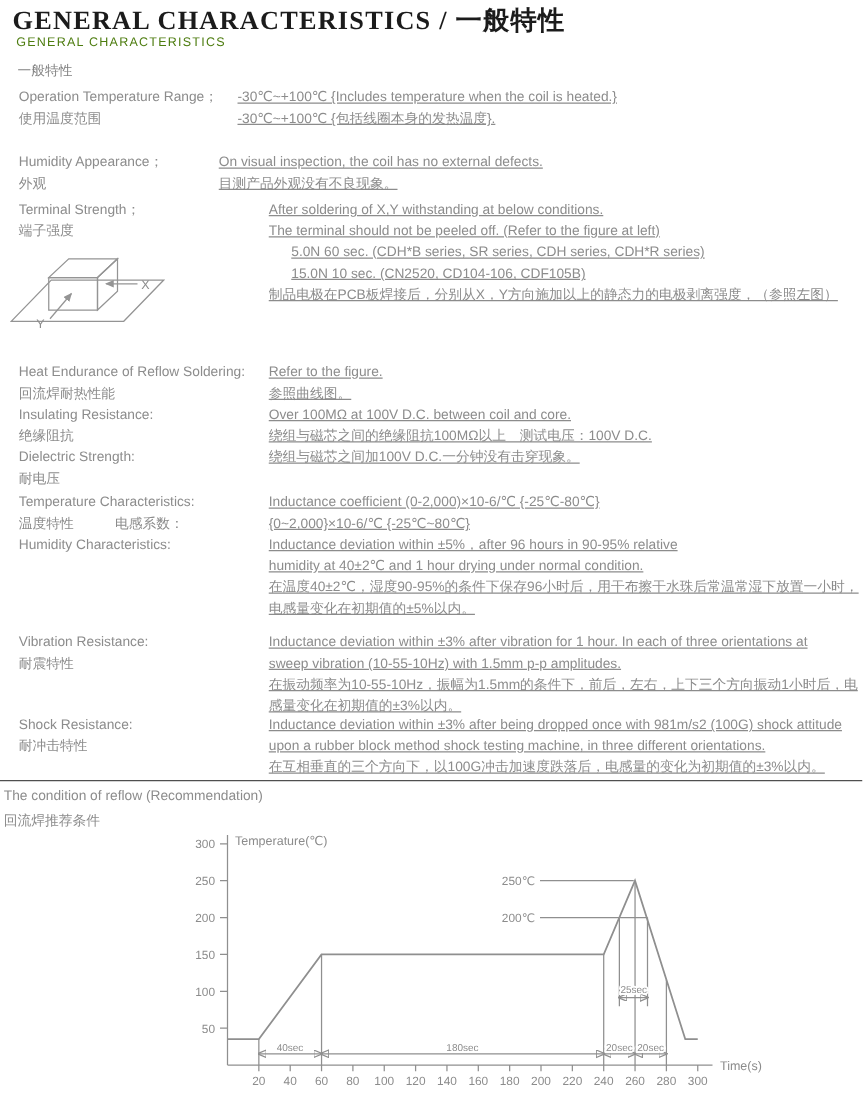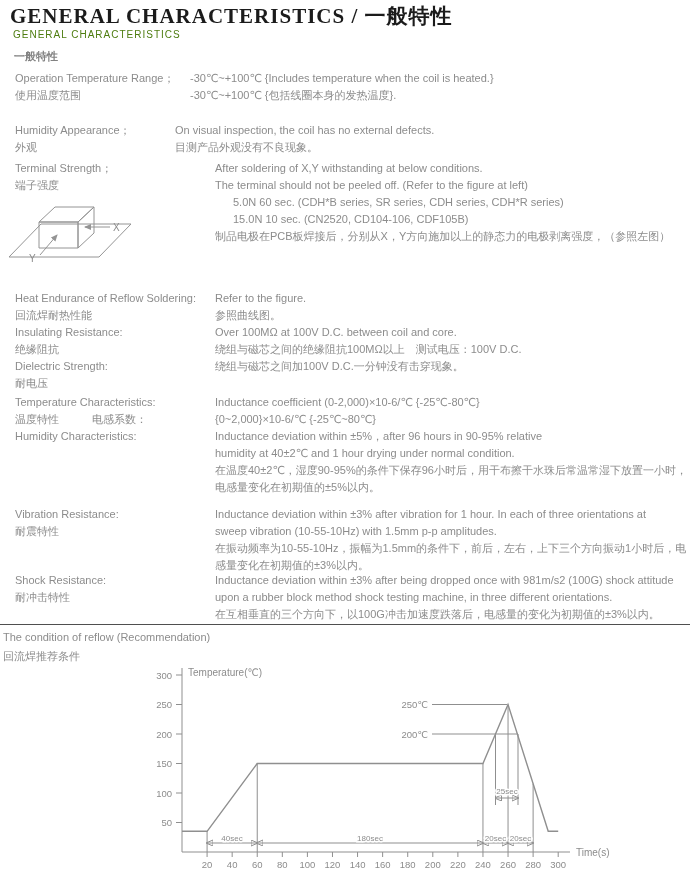--- a/index.html
+++ b/index.html
@@ -3,27 +3,27 @@
 <meta charset="utf-8">
 <style>
   html,body{margin:0;padding:0;background:#fff;}
   .page{position:relative;width:690px;height:874px;background:#fff;overflow:hidden;
         font-family:"Liberation Sans","DejaVu Sans",sans-serif;color:#8c8c8c;padding-left:19px;}
   
   .main-title{position:absolute;left:10px;top:2px;margin:0;
     font-family:"Liberation Serif","DejaVu Serif",serif;font-weight:bold;
     font-size:21px;letter-spacing:1px;color:#1b1b1b;white-space:nowrap;}
   .subtitle{position:absolute;left:13px;top:29px;font-size:10px;letter-spacing:1px;color:#4d7c0f;}
-  .subtitle-cn{position:absolute;left:14px;top:49px;font-size:11px;font-weight:bold;color:#828282;}
+  .subtitle-cn{position:absolute;left:14px;top:49px;font-size:11px;font-weight:normal;color:#828282;}
   
   .spec{position:absolute;left:0;width:646px;font-size:11px;line-height:17px;}
   .lbl{position:absolute;left:15px;top:0;white-space:nowrap;}
   .lbl.cn{top:17px;}
   .vals{white-space:nowrap;}
-  .vline{height:17px;}
+  .vline{height:17px;text-decoration:underline;}
   .vline.ind{padding-left:18px;}
   
   .divider{position:absolute;left:0;top:624px;width:690px;height:1px;background:#4f4f4f;}
   .reflow-en{position:absolute;left:3px;top:631px;font-size:11px;}
   .reflow-cn{position:absolute;left:3px;top:649px;font-size:11px;}
   
   .cube-svg{position:absolute;left:6px;top:38px;}
   .cube-svg *{vector-effect:non-scaling-stroke;}
   .chart{position:absolute;left:130px;top:660px;}
   .chart line,.chart polyline,.chart polygon,.chart path{stroke:#8f8f8f;fill:none;stroke-width:1;}

